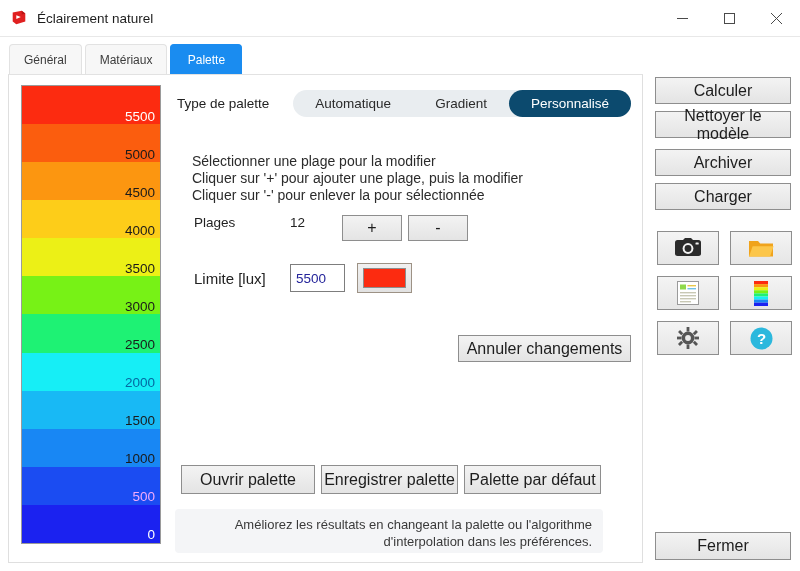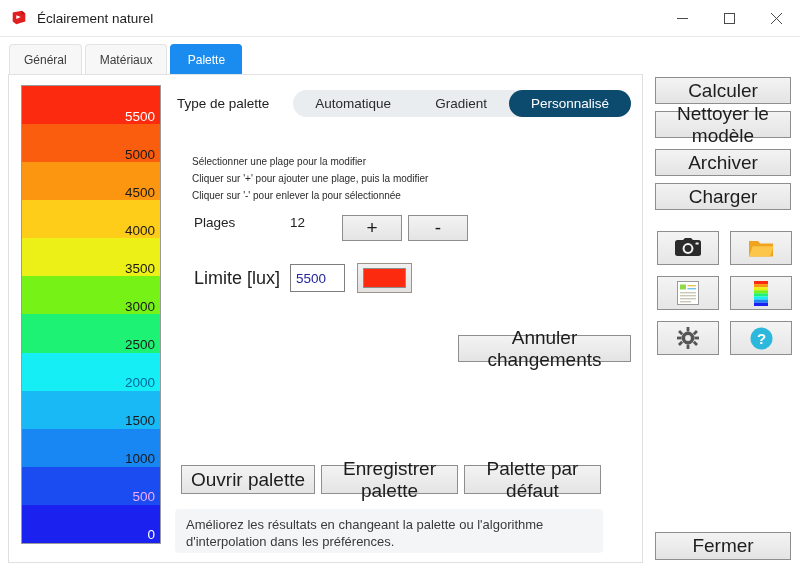--- a/index.html
+++ b/index.html
@@ -170,57 +170,57 @@
   .seg.active {
     background: #0c4a6e;
     color: #ffffff;
   }
 
   .instructions {
     position: absolute;
     left: 19px;
     top: 78px;
     line-height: 17px;
-    font-size: 10px;
+    font-size: 14px;
     color: #2b2b2b;
   }
 
   .row-plages {
     position: absolute;
     left: 21px;
     top: 140px;
     display: flex;
     align-items: flex-start;
   }
   .lbl-plages { width: 96px; font-size: 13.5px; }
   .val-plages { width: 52px; font-size: 13.5px; }
 
   .btn {
     background: linear-gradient(#f3f3f3, #e4e4e4);
     border: 1px solid #8e8e8e;
     font-family: "Liberation Sans", sans-serif;
-    font-size: 19px;
+    font-size: 16px;
     color: #1d1d1d;
     box-sizing: border-box;
     display: flex;
     align-items: center;
     justify-content: center;
     padding: 0;
   }
   .btn-pm { width: 60px; height: 26px; }
   .btn-gap { margin-left: 6px; }
 
   .row-limite {
     position: absolute;
     left: 21px;
     top: 188px;
     display: flex;
     align-items: center;
   }
-  .lbl-limite { width: 96px; font-size: 18px; }
+  .lbl-limite { width: 96px; font-size: 15px; }
   .limite-input {
     width: 55px;
     height: 28px;
     border: 1px solid #7d7d7d;
     background: #ffffff;
     box-sizing: border-box;
     font-family: "Liberation Sans", sans-serif;
     font-size: 13.5px;
     color: #24249a;
     padding: 0 5px;
@@ -266,20 +266,21 @@
     top: 434px;
     width: 428px;
     height: 44px;
     background: #f4f5f7;
     border-radius: 4px;
     box-sizing: border-box;
     padding: 7px 11px;
     font-size: 13px;
     line-height: 17px;
     color: #3a3a3a;
+    text-align: right;
   }
 
   
   .sidebar {
     position: absolute;
     left: 653px;
     top: 0;
     width: 139px;
     bottom: 0;
   }

